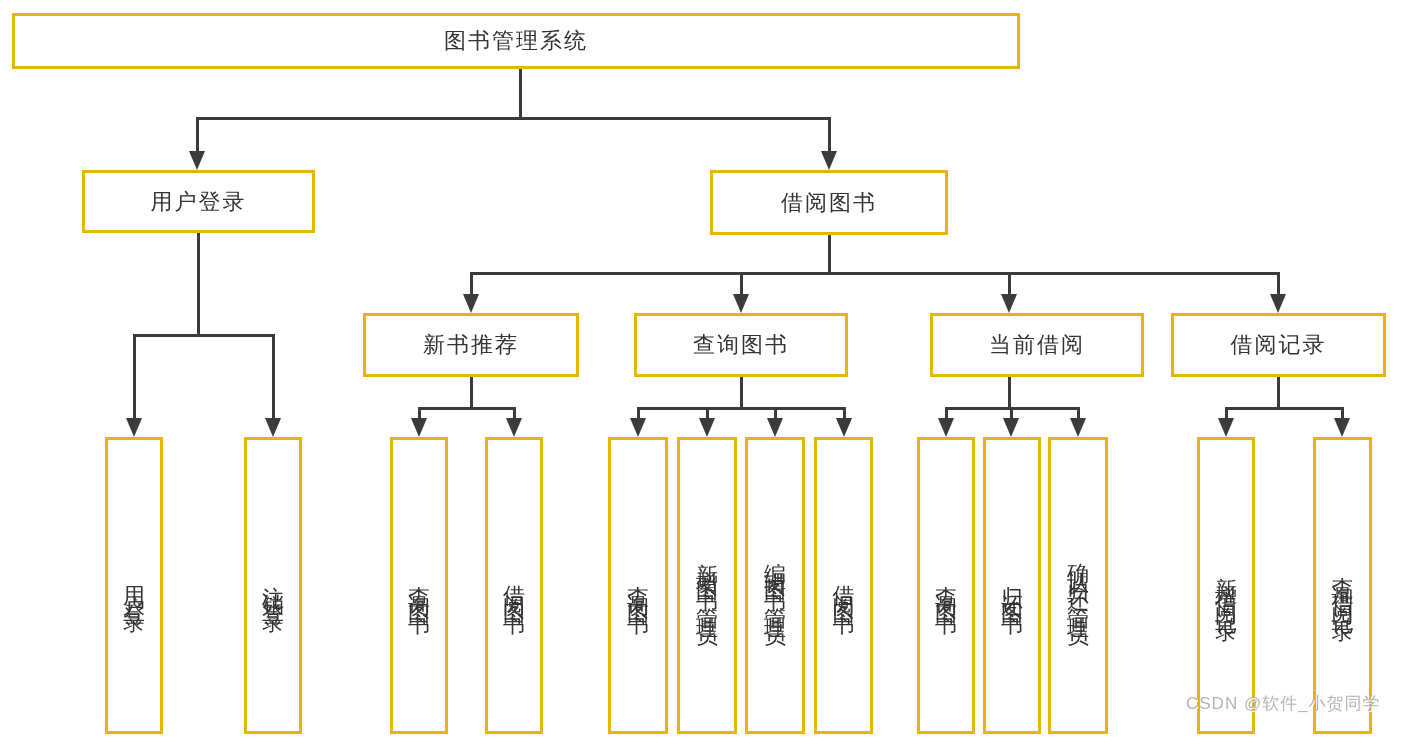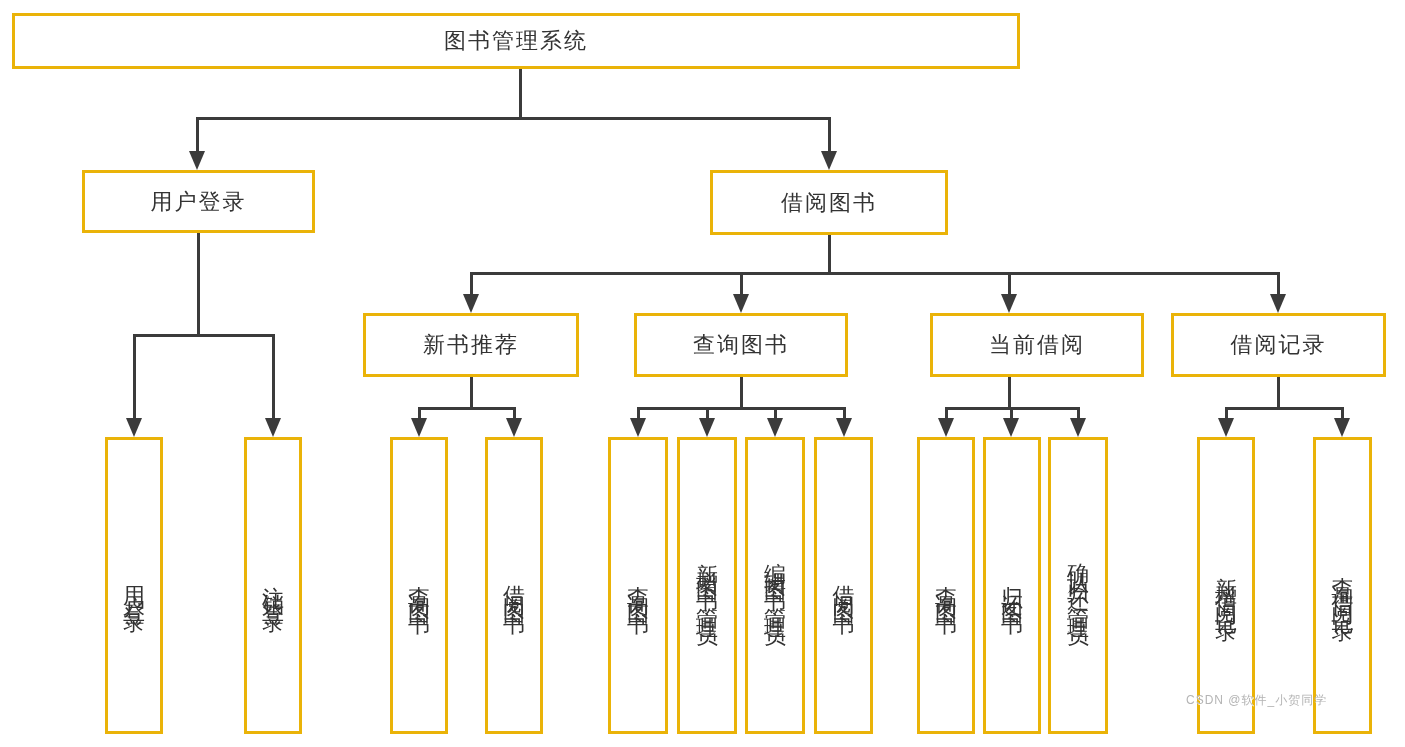--- a/index.html
+++ b/index.html
@@ -43,21 +43,21 @@
     width:0;height:0;
     border-left:8px solid transparent;
     border-right:8px solid transparent;
     border-top:19px solid #3b3b3b;
     z-index:1;
   }
   .watermark{
     position:absolute;
     left:1186px;
     top:692px;
-    font-size:12px;
+    font-size:17px;
     color:#b4b4b4;
     letter-spacing:1px;
     white-space:nowrap;
     text-shadow:1px 1px 0 #ffffff;
     z-index:3;
   }
 </style>
 </head>
 <body>
 

